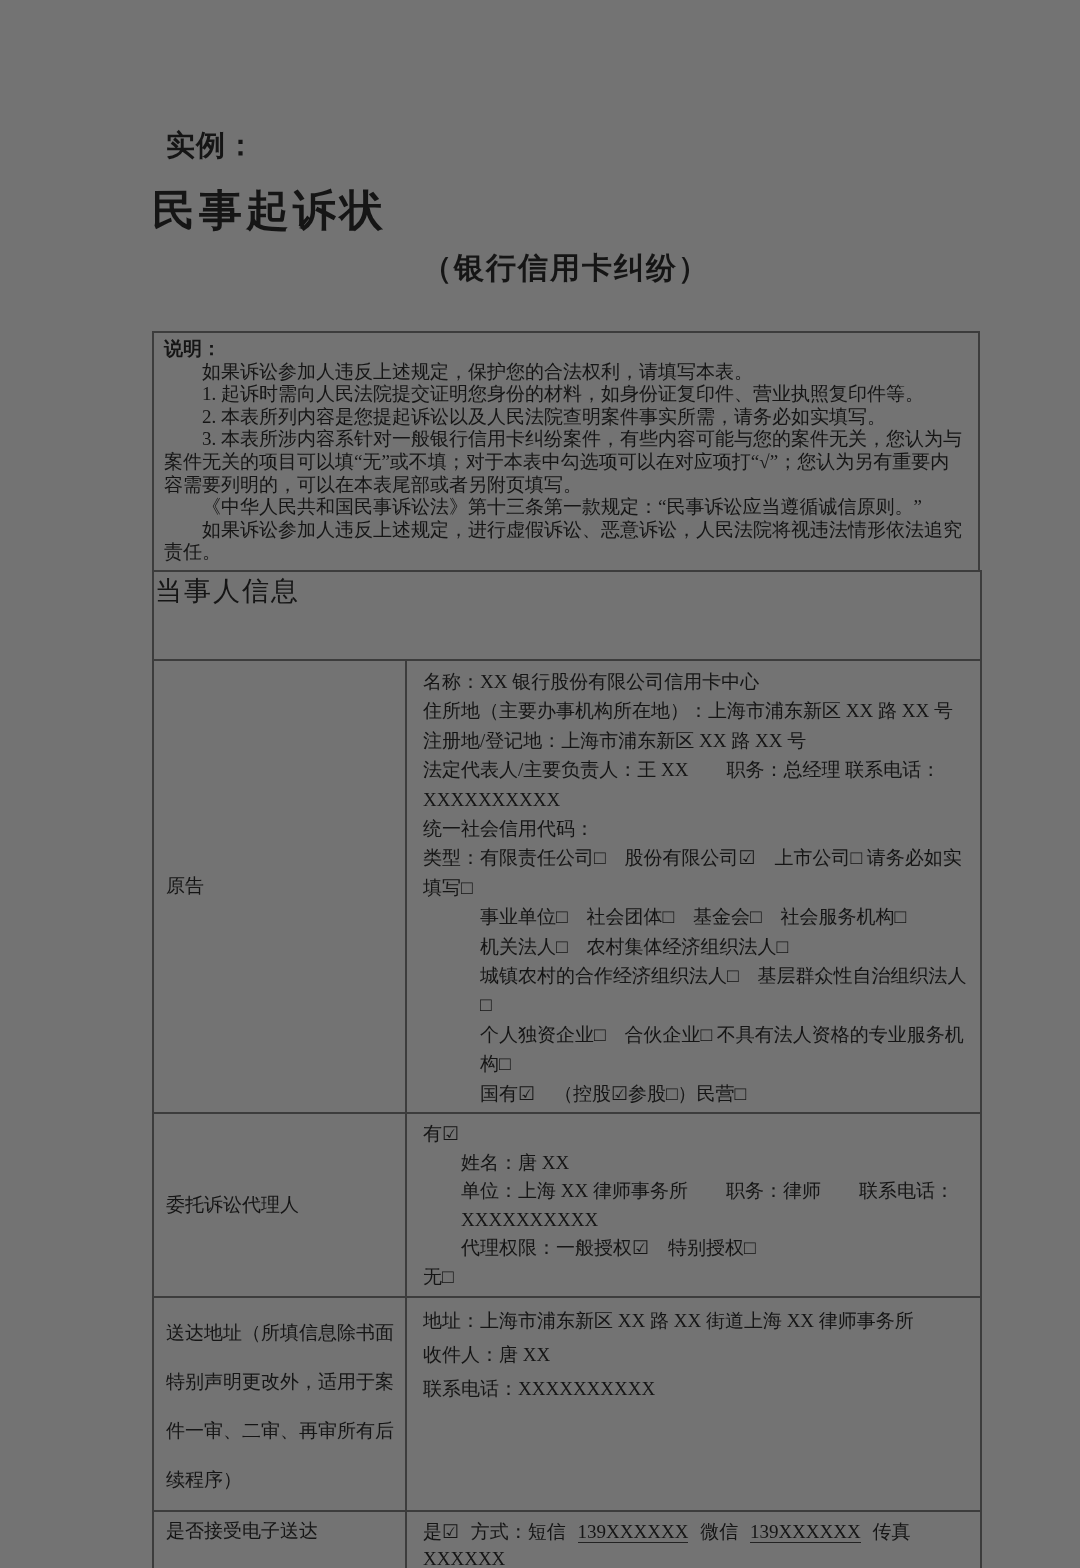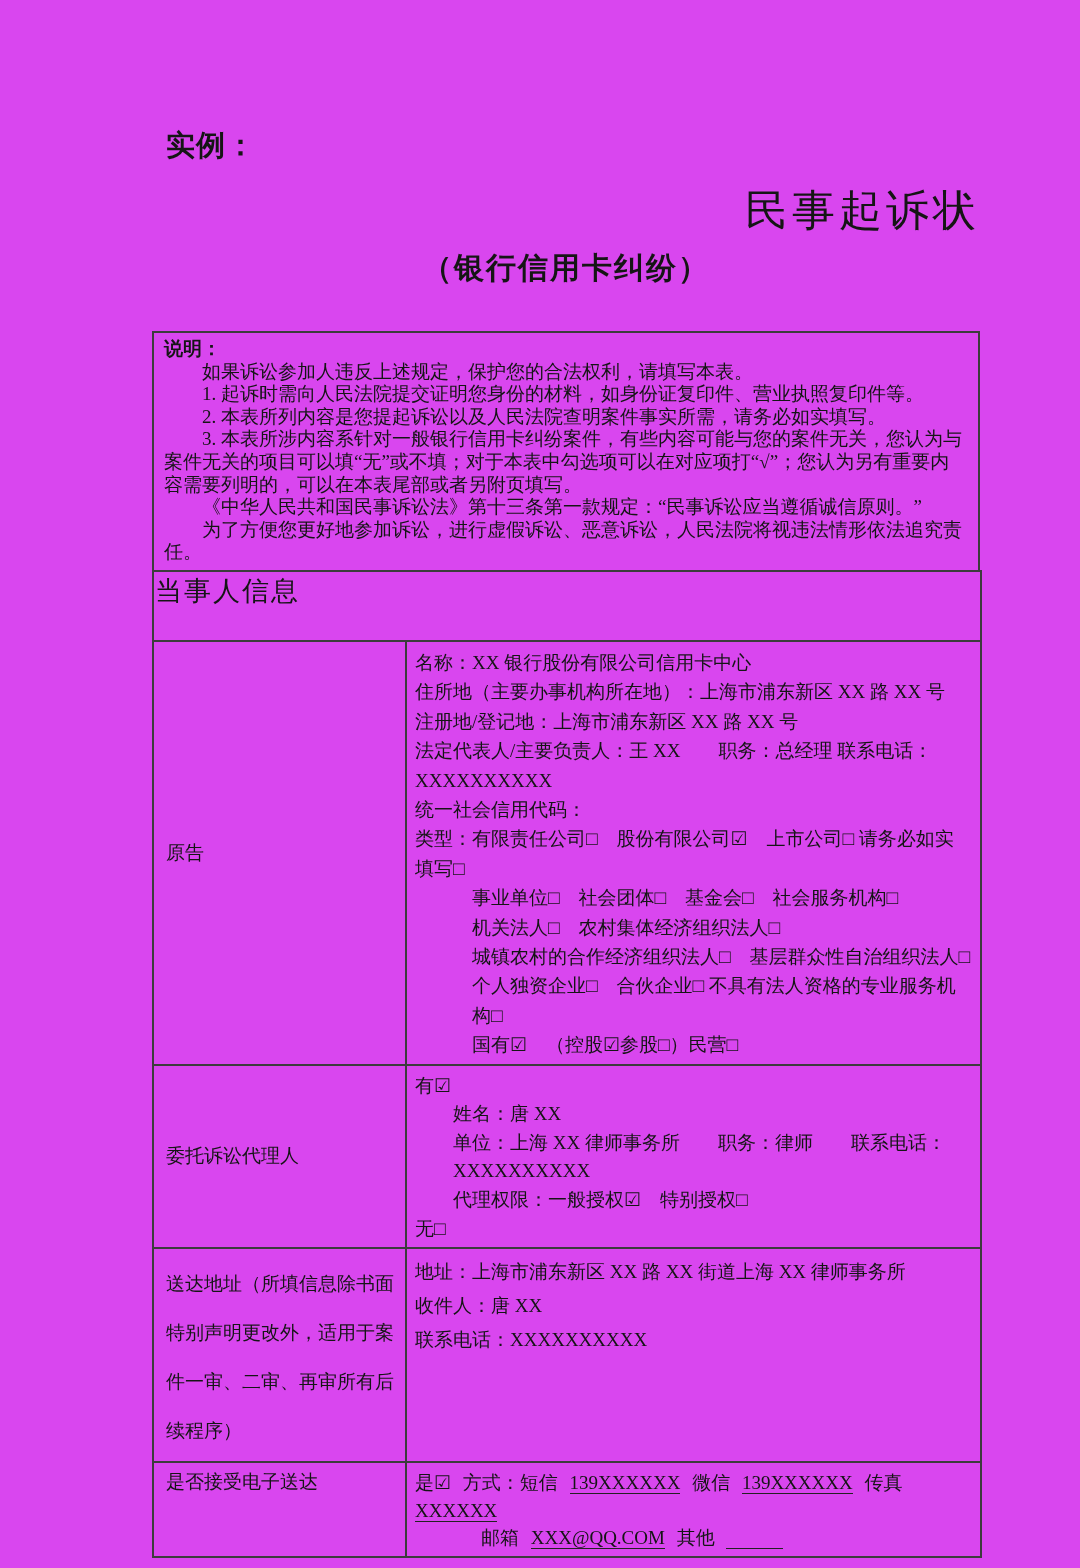--- a/index.html
+++ b/index.html
@@ -1,34 +1,34 @@
 <!DOCTYPE html>
 <html><head>
 <meta charset="utf-8">
 <style>
   html,body { margin:0; padding:0; background:#e9e9e9; }
   .page {
     position:relative;
     width:1080px; height:1568px;
     margin:0 auto;
-    background:#d946ef;
+    background:#737373;
     color:#151515;
     font-family:"Liberation Serif","DejaVu Serif",serif;
     overflow:hidden;
   }
   .content { position:absolute; left:152px; top:0; width:828px; }
 
   .example-label {
     margin:126px 0 0 14px;
     font-family:"Liberation Sans","DejaVu Sans",sans-serif;
     font-weight:bold; font-size:29px; letter-spacing:1px;
   }
   .doc-title {
-    margin:16px 0 0 0; text-align:right;
-    font-size:43px; font-weight:normal; letter-spacing:4px;
+    margin:16px 0 0 0; text-align:left;
+    font-size:43px; font-weight:bold; letter-spacing:4px;
   }
   .doc-subtitle {
     margin:8px 0 0 0; text-align:center;
     font-size:30px; font-weight:bold; letter-spacing:2px;
   }
 
   .instructions {
     box-sizing:border-box;
     margin-top:42px; width:828px;
     border:2px solid #3c3c3c;
@@ -44,31 +44,31 @@
   table.party-table {
     width:828px; margin-top:-2px;
     border-collapse:collapse; table-layout:fixed;
     font-size:19px;
   }
   table.party-table td, table.party-table th {
     border:2px solid #3c3c3c; box-sizing:border-box;
     vertical-align:top; text-align:left; font-weight:normal;
   }
   th.table-header {
-    height:70px; text-align:center; vertical-align:middle;
+    height:89px; text-align:center; vertical-align:middle;
     font-family:Liberation Sans, sans-serif;
     font-weight:bold; font-size:27px; letter-spacing:2px;
   }
   col.c-label { width:253px; }
   col.c-value { width:575px; }
 
   td.tlabel { padding:6px 8px 6px 12px; }
   td.tlabel.v-center { vertical-align:middle;border-radius:21px; }
   td.tlabel.spread { line-height:49px; padding-top:10px; }
-  td.tvalue { padding:6px 8px 4px 8px; }
+  td.tvalue { padding:6px 8px 4px 16px; }
 
   .p-row td.tvalue .line { line-height:29.4px; }
   .a-row td.tvalue .line { line-height:28.6px; }
   .s-row td.tvalue .line { line-height:34px; }
   .e-row td.tvalue .line { line-height:27.5px; }
 
   .indent-type { padding-left:57px; }
   .indent-2em  { padding-left:38px; }
   .elec-indent { padding-left:66px; }
 
@@ -86,21 +86,21 @@
     <div class="doc-title">民事起诉状</div>
     <div class="doc-subtitle">（银行信用卡纠纷）</div>
 
     <div class="instructions">
       <div class="instructions-heading">说明：</div>
       <p class="ins-p">如果诉讼参加人违反上述规定，保护您的合法权利，请填写本表。</p>
       <p class="ins-p">1. 起诉时需向人民法院提交证明您身份的材料，如身份证复印件、营业执照复印件等。</p>
       <p class="ins-p">2. 本表所列内容是您提起诉讼以及人民法院查明案件事实所需，请务必如实填写。</p>
       <p class="ins-p">3. 本表所涉内容系针对一般银行信用卡纠纷案件，有些内容可能与您的案件无关，您认为与案件无关的项目可以填“无”或不填；对于本表中勾选项可以在对应项打“√”；您认为另有重要内容需要列明的，可以在本表尾部或者另附页填写。</p>
       <p class="ins-p">《中华人民共和国民事诉讼法》第十三条第一款规定：“民事诉讼应当遵循诚信原则。”</p>
-      <p class="ins-p">为了方便您更好地参加诉讼，进行虚假诉讼、恶意诉讼，人民法院将视违法情形依法追究责任。</p>
+      <p class="ins-p">如果诉讼参加人违反上述规定，进行虚假诉讼、恶意诉讼，人民法院将视违法情形依法追究责任。</p>
     </div>
 
     <table class="party-table">
       <colgroup>
           <col class="c-label">
           <col class="c-value">
         </colgroup>
 
       <tbody>
           <tr>

